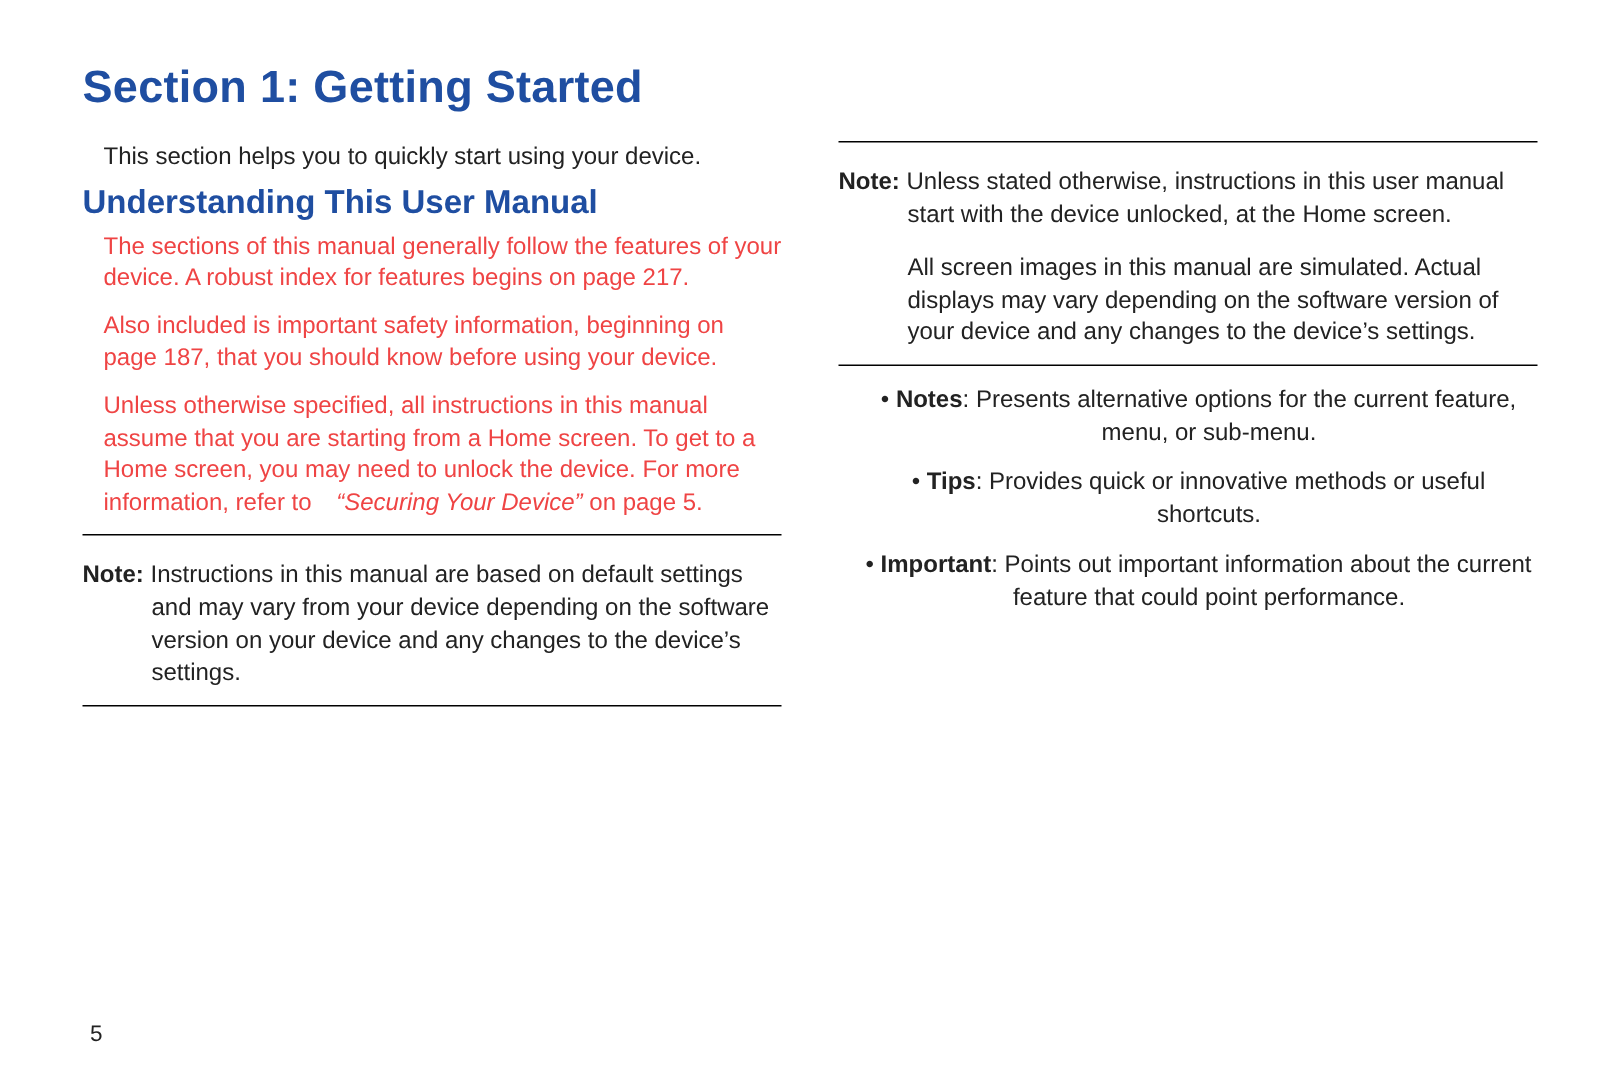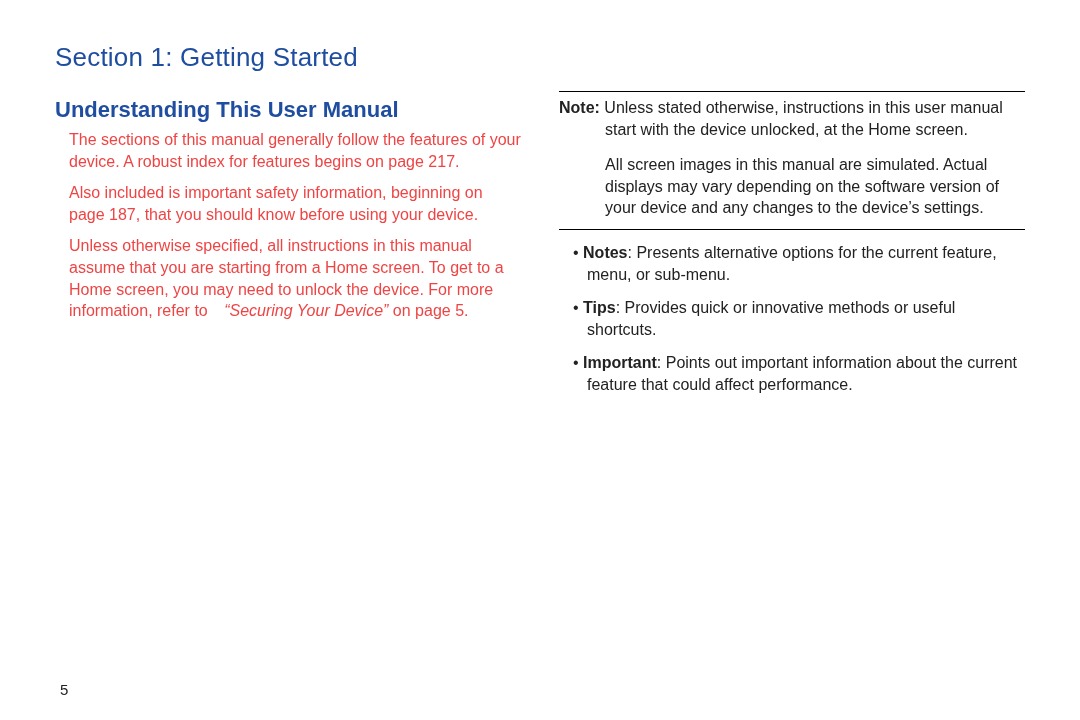--- a/index.html
+++ b/index.html
@@ -15,22 +15,22 @@
   }
   .page {
     padding: 42px 55px 20px 55px;
     box-sizing: border-box;
     width: 100%;
     height: 100%;
     position: relative;
   }
   h1.section-title {
     color: #1f4ea1;
-    font-weight: normal;
-    font-size: 26px;
+    font-weight: bold;
+    font-size: 30px;
     margin: 0 0 18px 0;
     letter-spacing: 0.2px;
   }
   h2.sub-title {
     color: #1f4ea1;
     font-weight: bold;
     font-size: 22px;
     margin: 6px 0 6px 0;
   }
   h3.minor-title {
@@ -58,21 +58,21 @@
     font-size: 16px;
     line-height: 1.35;
     margin: 0 0 6px 0;
   }
   .indent {
     padding-left: 14px;
   }
   .note-block {
     border-top: 1.5px solid #000;
     border-bottom: 1.5px solid #000;
-    padding: 5px 0 10px 0;
+    padding: 16px 0 10px 0;
     margin: 10px 0 12px 0;
   }
   .note-label {
     font-weight: bold;
   }
   .note-text {
     font-size: 16px;
     line-height: 1.35;
   }
   .note-hang {
@@ -82,20 +82,21 @@
   }
   .note-para2 {
     display: block;
     padding-left: 46px;
     margin-top: 14px;
   }
   ul.defs {
     list-style: none;
     padding: 0 0 0 14px;
     margin: 6px 0 0 0;
+    text-align: center;
   }
   ul.defs li {
     font-size: 16px;
     line-height: 1.35;
     padding-left: 14px;
     text-indent: -14px;
     margin-bottom: 12px;
   }
   ul.defs li::before {
     content: "• ";
@@ -113,29 +114,35 @@
 </head>
 <body>
 
 <div class="page">
 
   <h1 class="section-title">Section 1: Getting Started</h1>
 
   <div class="columns">
 
     <div class="col">
+      <p class="intro indent">This section helps you to quickly start using your device.</p>
 
       <h2 class="sub-title">Understanding This User Manual</h2>
 
       <p class="body indent">The sections of this manual generally follow the features of your device. A robust index for features begins on page 217.</p>
       <p class="body indent">Also included is important safety information, beginning on page 187, that you should know before using your device.</p>
       <p class="body indent">
         <span>Unless otherwise specified, all instructions in this manual assume that you are starting from a Home screen. To get to a Home screen, you may need to unlock the device. For more information, refer to </span><span class="ref-quote">“Securing Your Device”</span><span> on page 5.</span>
       </p>
 
+      <div class="note-block">
+        <span class="note-text note-hang">
+          <span class="note-label">Note:</span><span> Instructions in this manual are based on default settings and may vary from your device depending on the software version on your device and any changes to the device’s settings.</span>
+        </span>
+      </div>
     </div>
 
     <div class="col">
 
       <div class="note-block" style="margin-top:0;">
         <span class="note-text note-hang">
           <span class="note-label">Note:</span><span> Unless stated otherwise, instructions in this user manual start with the device unlocked, at the Home screen.</span>
         </span>
         <span class="note-text note-para2">All screen images in this manual are simulated. Actual displays may vary depending on the software version of your device and any changes to the device’s settings.</span>
       </div>
@@ -143,21 +150,21 @@
 
 
       <ul class="defs">
         <li>
           <span class="b">Notes</span><span>: Presents alternative options for the current feature, menu, or sub-menu.</span>
         </li>
         <li>
           <span class="b">Tips</span><span>: Provides quick or innovative methods or useful shortcuts.</span>
         </li>
         <li>
-          <span class="b">Important</span><span>: Points out important information about the current feature that could affect performance.</span>
+          <span class="b">Important</span><span>: Points out important information about the current feature that could point performance.</span>
         </li>
       </ul>
     </div>
 
   </div>
 
   <div class="page-number">5</div>
 </div>
 
 </body></html>

